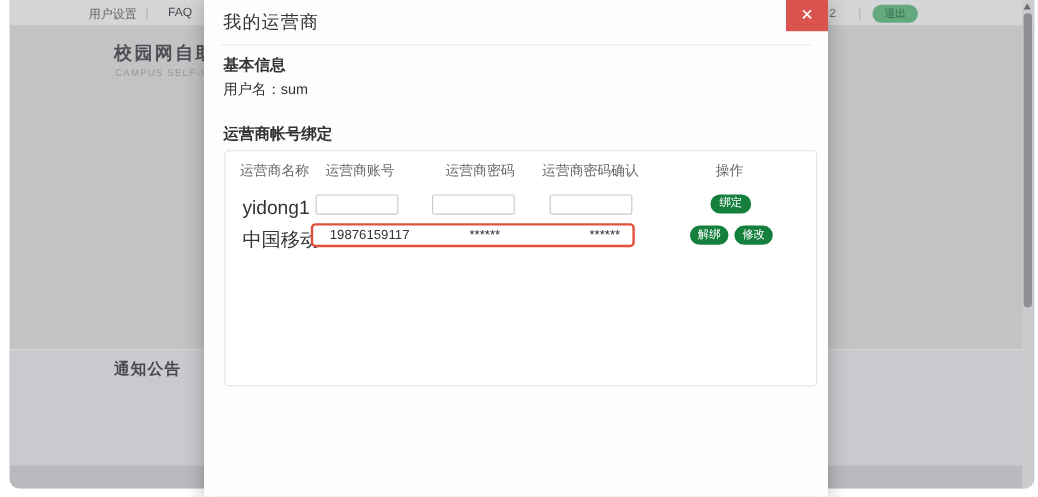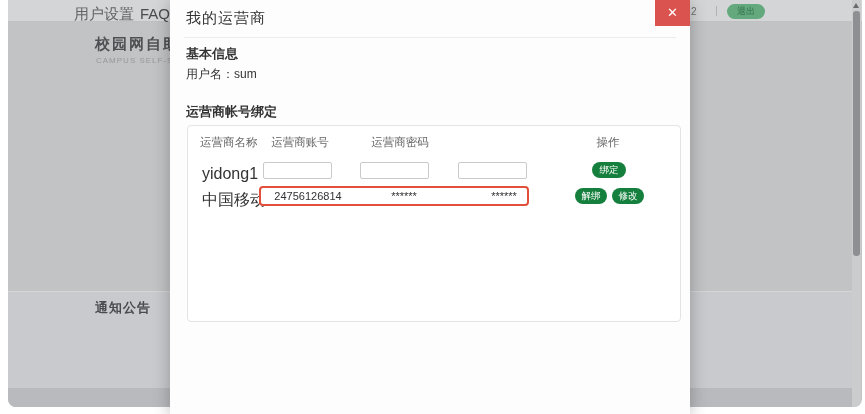--- a/index.html
+++ b/index.html
@@ -3,21 +3,21 @@
 <meta charset="utf-8">
 <style>
   * { margin:0; padding:0; box-sizing:border-box; }
   html,body { width:865px; height:414px; background:#ffffff; overflow:hidden;
     font-family:"Liberation Sans","DejaVu Sans",sans-serif; }
   .page { position:absolute; left:8px; top:0; width:854px; height:407px;
     background:#c2c3c5; border-radius:0 0 8px 8px; overflow:hidden; }
   
   .nav { position:absolute; left:0; top:0; width:100%; height:22px;
     background:#d4d5d7; border-bottom:1px solid #c0c1c3; }
-  .nav-item { position:absolute; top:5px; font-size:15px; color:#636467; cursor:pointer; }
+  .nav-item { position:absolute; top:5px; font-size:10px; color:#636467; cursor:pointer; }
   .nav-item.bold { font-weight:400; color:#4a4b4e; }
   .nav-sep { position:absolute; top:6px; width:1px; height:10px; background:#b2b3b6; }
   .nav-frag { position:absolute; top:6px; font-size:10px; color:#6d6e71; }
   .logout-btn { position:absolute; top:4px; width:38px; height:15px; border-radius:8px;
     background:#64a97e; color:#2f6b48; font-size:9px; text-align:center; line-height:15px; cursor:pointer; }
   
   .brand-title { position:absolute; left:87px; top:35px; font-size:15px; font-weight:700;
     color:#4f5053; letter-spacing:2px; }
   .brand-sub { position:absolute; left:88px; top:56px; font-size:8px; color:#97989b; letter-spacing:1px; }
   
@@ -92,34 +92,35 @@
 
   <div class="sec-h" style="top:45px">基本信息</div>
   <div class="username">用户名：sum</div>
 
   <div class="sec-h" style="top:103px">运营商帐号绑定</div>
 
   <div class="tbl">
     <div class="th" style="left:12px;width:70px;text-align:left">运营商名称</div>
     <div class="th" style="left:72px;width:80px">运营商账号</div>
     <div class="th" style="left:172px;width:80px">运营商密码</div>
+    <div class="th" style="left:254px;width:100px">运营商密码确认</div>
     <div class="th" style="left:385px;width:70px">操作</div>
 
     <div>
       <div class="td-name" style="top:39px">yidong1</div>
       <input class="tin" style="left: 75px;" value="">
       <input class="tin" style="left: 172px;" value="">
       <input class="tin" style="left: 270px;" value="">
       <button class="gbtn" style="left:404px;top:36px;width:34px">绑定</button>
     </div>
 
     <div>
       <div class="td-name" style="top:64px">中国移动</div>
       <div class="hl-box">
-        <span class="hl-val" style="left:7px">24756126814</span>
+        <span class="hl-val" style="left:7px">19876159117</span>
         <span class="hl-val" style="left:103px">******</span>
         <span class="hl-val" style="left:203px">******</span>
       </div>
       <button class="gbtn" style="left:387px;top:62px;width:32px">解绑</button>
       <button class="gbtn" style="left:424px;top:62px;width:32px">修改</button>
     </div>
   </div>
 </div>
 
 </body></html>

